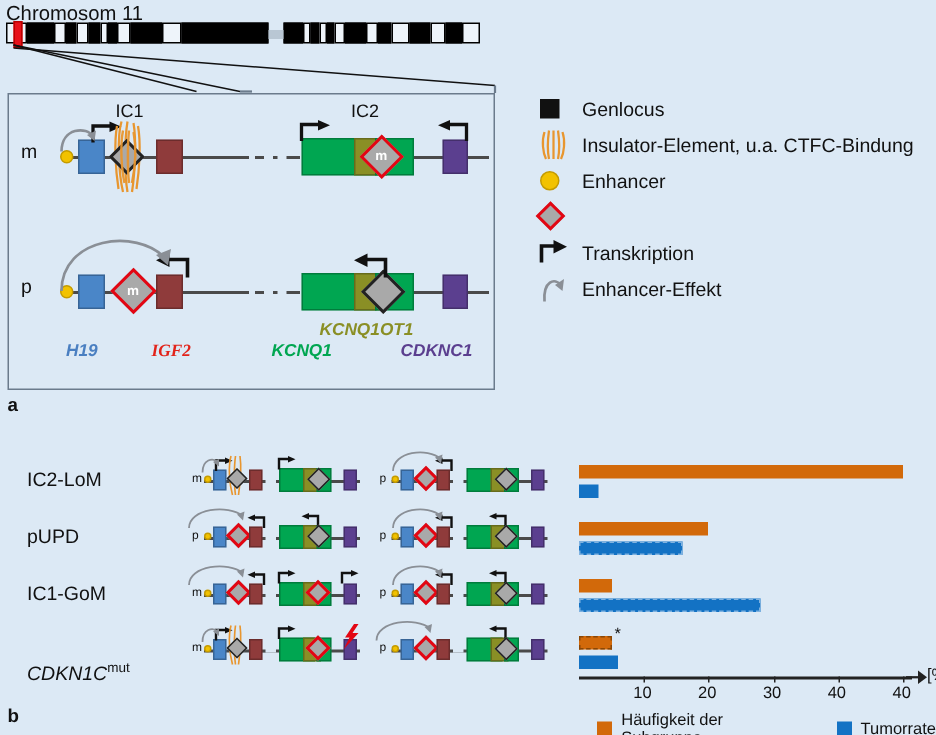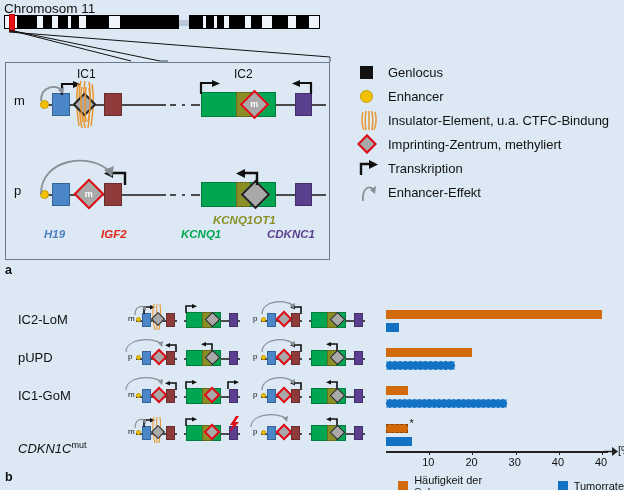--- a/index.html
+++ b/index.html
@@ -222,64 +222,63 @@
     <div class="gbox" style="left:214px;top:34px;width:26px;height:25px;background:#00a651;"></div>
     <div class="diamond dia-unmeth" style="left:209px;top:36px;width:21px;height:21px;"></div>
     <svg class="abs" style="left:196px;top:21px;" width="28" height="17">
       <path d="M25,16 L25,4 L10,4" stroke="#111" stroke-width="2.4" fill="none"></path>
       <path d="M13,0 L4,4.5 L13,9 Z" fill="#111"></path>
     </svg>
     <div class="gbox" style="left:259px;top:35px;width:17px;height:23px;background:#5b3f8f;"></div>
   </div>
 
   <div class="abs gene-label" style="left:38px;top:165px;color:#4a7fc1;">H19</div>
-  <div class="abs gene-label" style="left:95px;top:165px;color:#e2231a;">IGF2</div>
+  <div class="abs gene-label" style="left:95px;top:165px;color:#e2231a;font-family:Liberation Serif, serif;">IGF2</div>
   <div class="abs gene-label" style="left:175px;top:165px;color:#00a651;">KCNQ1</div>
   <div class="abs gene-label" style="left:207px;top:151px;color:#8a8f25;">KCNQ1OT1</div>
   <div class="abs gene-label" style="left:261px;top:165px;color:#5b3f8f;">CDKNC1</div>
 </div>
 
 <div class="panel-letter" style="left:5px;top:263px;">a</div>
 
 <div class="abs" id="legend">
 
   <div class="leg-row">
     <span class="leg-ico">
       <span style="position:absolute;left:2px;top:5px;width:13px;height:13px;background:#111;display:block;"></span>
     </span>
     <span class="leg-txt">Genlocus</span>
-  </div>
-
-  <div class="leg-row">
-    <span class="leg-ico">
-      <span style="position:absolute;left:2px;top:5px;width:13px;height:13px;background:#f2c200;border:1px solid #c49b00;border-radius:50%;display:block;box-sizing:border-box;"></span>
-    </span>
-    <span class="leg-txt">Enhancer</span>
   </div>
 
   <div class="leg-row">
     <span class="leg-ico">
       <svg width="20" height="22" style="position:absolute;left:1px;top:1px;">
         <g stroke="#e8962f" stroke-width="1.5" fill="none">
           <path d="M4,2 C2,8 3,16 5,20"></path>
             <path d="M7,1 C6,8 6,15 7,20"></path>
           <path d="M10,1 C10,8 10,15 10,20"></path>
             <path d="M13,1 C14,8 14,15 13,20"></path>
           <path d="M16,2 C18,8 17,16 15,20"></path>
         </g>
       </svg>
     </span>
     <span class="leg-txt">Insulator-Element, u.a. CTFC-Bindung</span>
   </div>
 
   <div class="leg-row">
     <span class="leg-ico">
+      <span style="position:absolute;left:2px;top:5px;width:13px;height:13px;background:#f2c200;border:1px solid #c49b00;border-radius:50%;display:block;box-sizing:border-box;"></span>
+    </span>
+    <span class="leg-txt">Enhancer</span>
+  </div>
+
+  <div class="leg-row">
+    <span class="leg-ico">
       <span style="position:absolute;left:2px;top:4px;width:14px;height:14px;background:#a9a9a9;border:2.5px solid #e30613;transform:rotate(45deg);display:block;box-sizing:border-box;"></span>
     </span>
-    <span class="leg-txt">Imprinting-Zentrum, methyliert</span>
   </div>
 
 
   <div class="leg-row">
     <span class="leg-ico">
       <svg width="24" height="18" style="position:absolute;left:0px;top:3px;">
         <path d="M3,15 L3,4 L14,4" stroke="#111" stroke-width="2.4" fill="none"></path>
         <path d="M11,0 L20,4.5 L11,9 Z" fill="#111"></path>
       </svg>
     </span>

